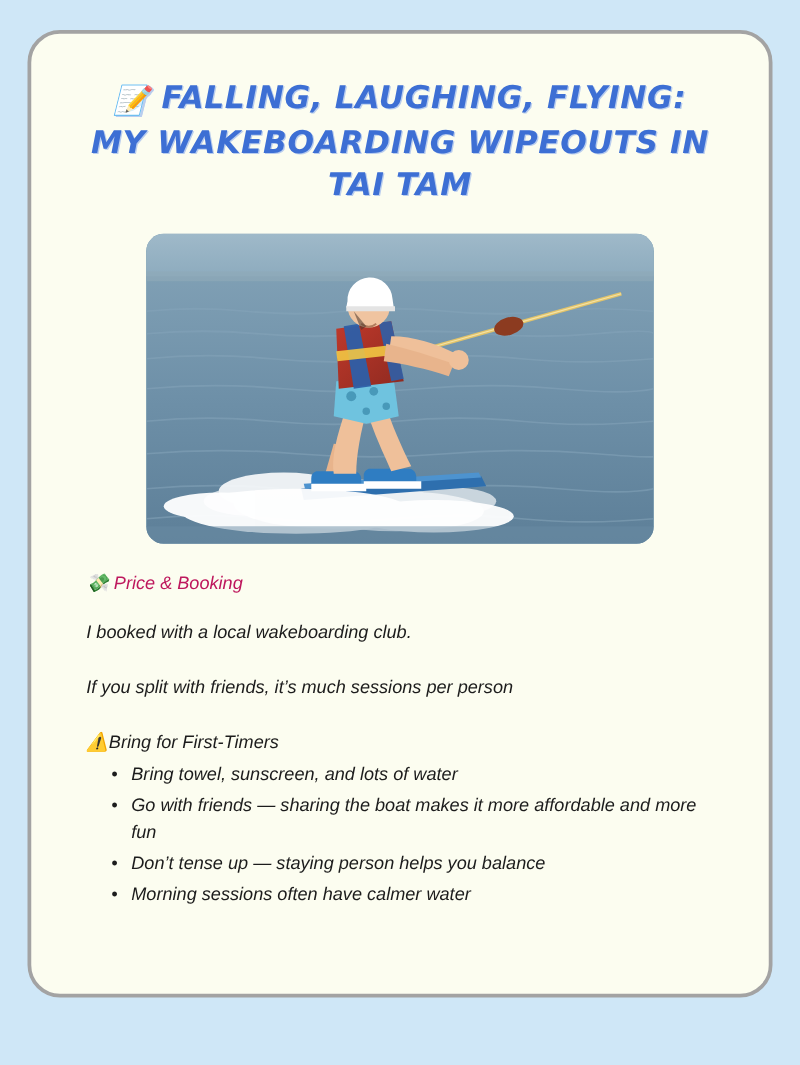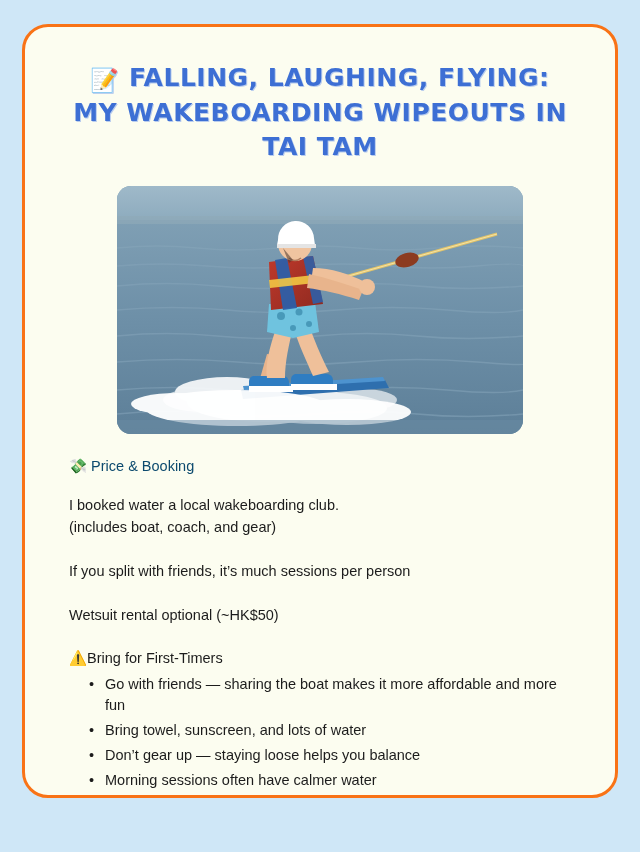--- a/index.html
+++ b/index.html
@@ -13,24 +13,25 @@
     font-family: "Liberation Sans", sans-serif;
     overflow: hidden;
   }
   .page {
     position: absolute;
     left: 22px;
     top: 24px;
     width: 596px;
     height: 774px;
     background: #fcfdf0;
-    border: 3px solid #f97316;
+    border: 3px solid #a3a3a3;
     border-radius: 26px;
     box-sizing: border-box;
     overflow: hidden;
+    font-style: italic;
   }
   .inner {
     padding: 26px 44px 20px 44px;
   }
   .title {
     text-align: center;
     font-family: "DejaVu Sans", sans-serif;
     font-weight: bold;
     font-size: 25px;
     letter-spacing: 0.5px;
@@ -59,21 +60,21 @@
   .photo svg {
     display: block;
   }
   .body-text {
     font-size: 14.5px;
     color: #1c1c1c;
     line-height: 1.5;
   }
   .section-head {
     font-size: 14.5px;
-    color: #0c4a6e;
+    color: #be185d;
     margin: 0 0 18px 0;
   }
   .section-head .emoji {
     margin-right: 4px;
   }
   .para {
     margin: 0 0 16px 0;
   }
   .para.tight {
     margin-bottom: 0;
@@ -213,34 +214,32 @@
       </div>
     </div>
 
     <div class="body-text">
 
       <div class="section-head">
         <span class="emoji">💸</span><span>Price &amp; Booking</span>
       </div>
 
       <div class="block">
-        <div class="para tight">I booked water a local wakeboarding club.</div>
-        <div class="para tight">(includes boat, coach, and gear)</div>
+        <div class="para tight">I booked with a local wakeboarding club.</div>
       </div>
 
       <div class="block">If you split with friends, it’s much sessions per person</div>
 
-      <div class="block">Wetsuit rental optional (~HK$50)</div>
 
       <div class="tips-head">
         <span class="emoji">⚠️</span><span>Bring for First-Timers</span>
       </div>
 
       <ul class="tips">
+        <li>Bring towel, sunscreen, and lots of water</li>
         <li>Go with friends — sharing the boat makes it more affordable and more fun</li>
-        <li>Bring towel, sunscreen, and lots of water</li>
-        <li>Don’t gear up — staying loose helps you balance</li>
+        <li>Don’t tense up — staying person helps you balance</li>
         <li>Morning sessions often have calmer water</li>
       </ul>
 
     </div>
   </div>
 </div>
 
 </body></html>

